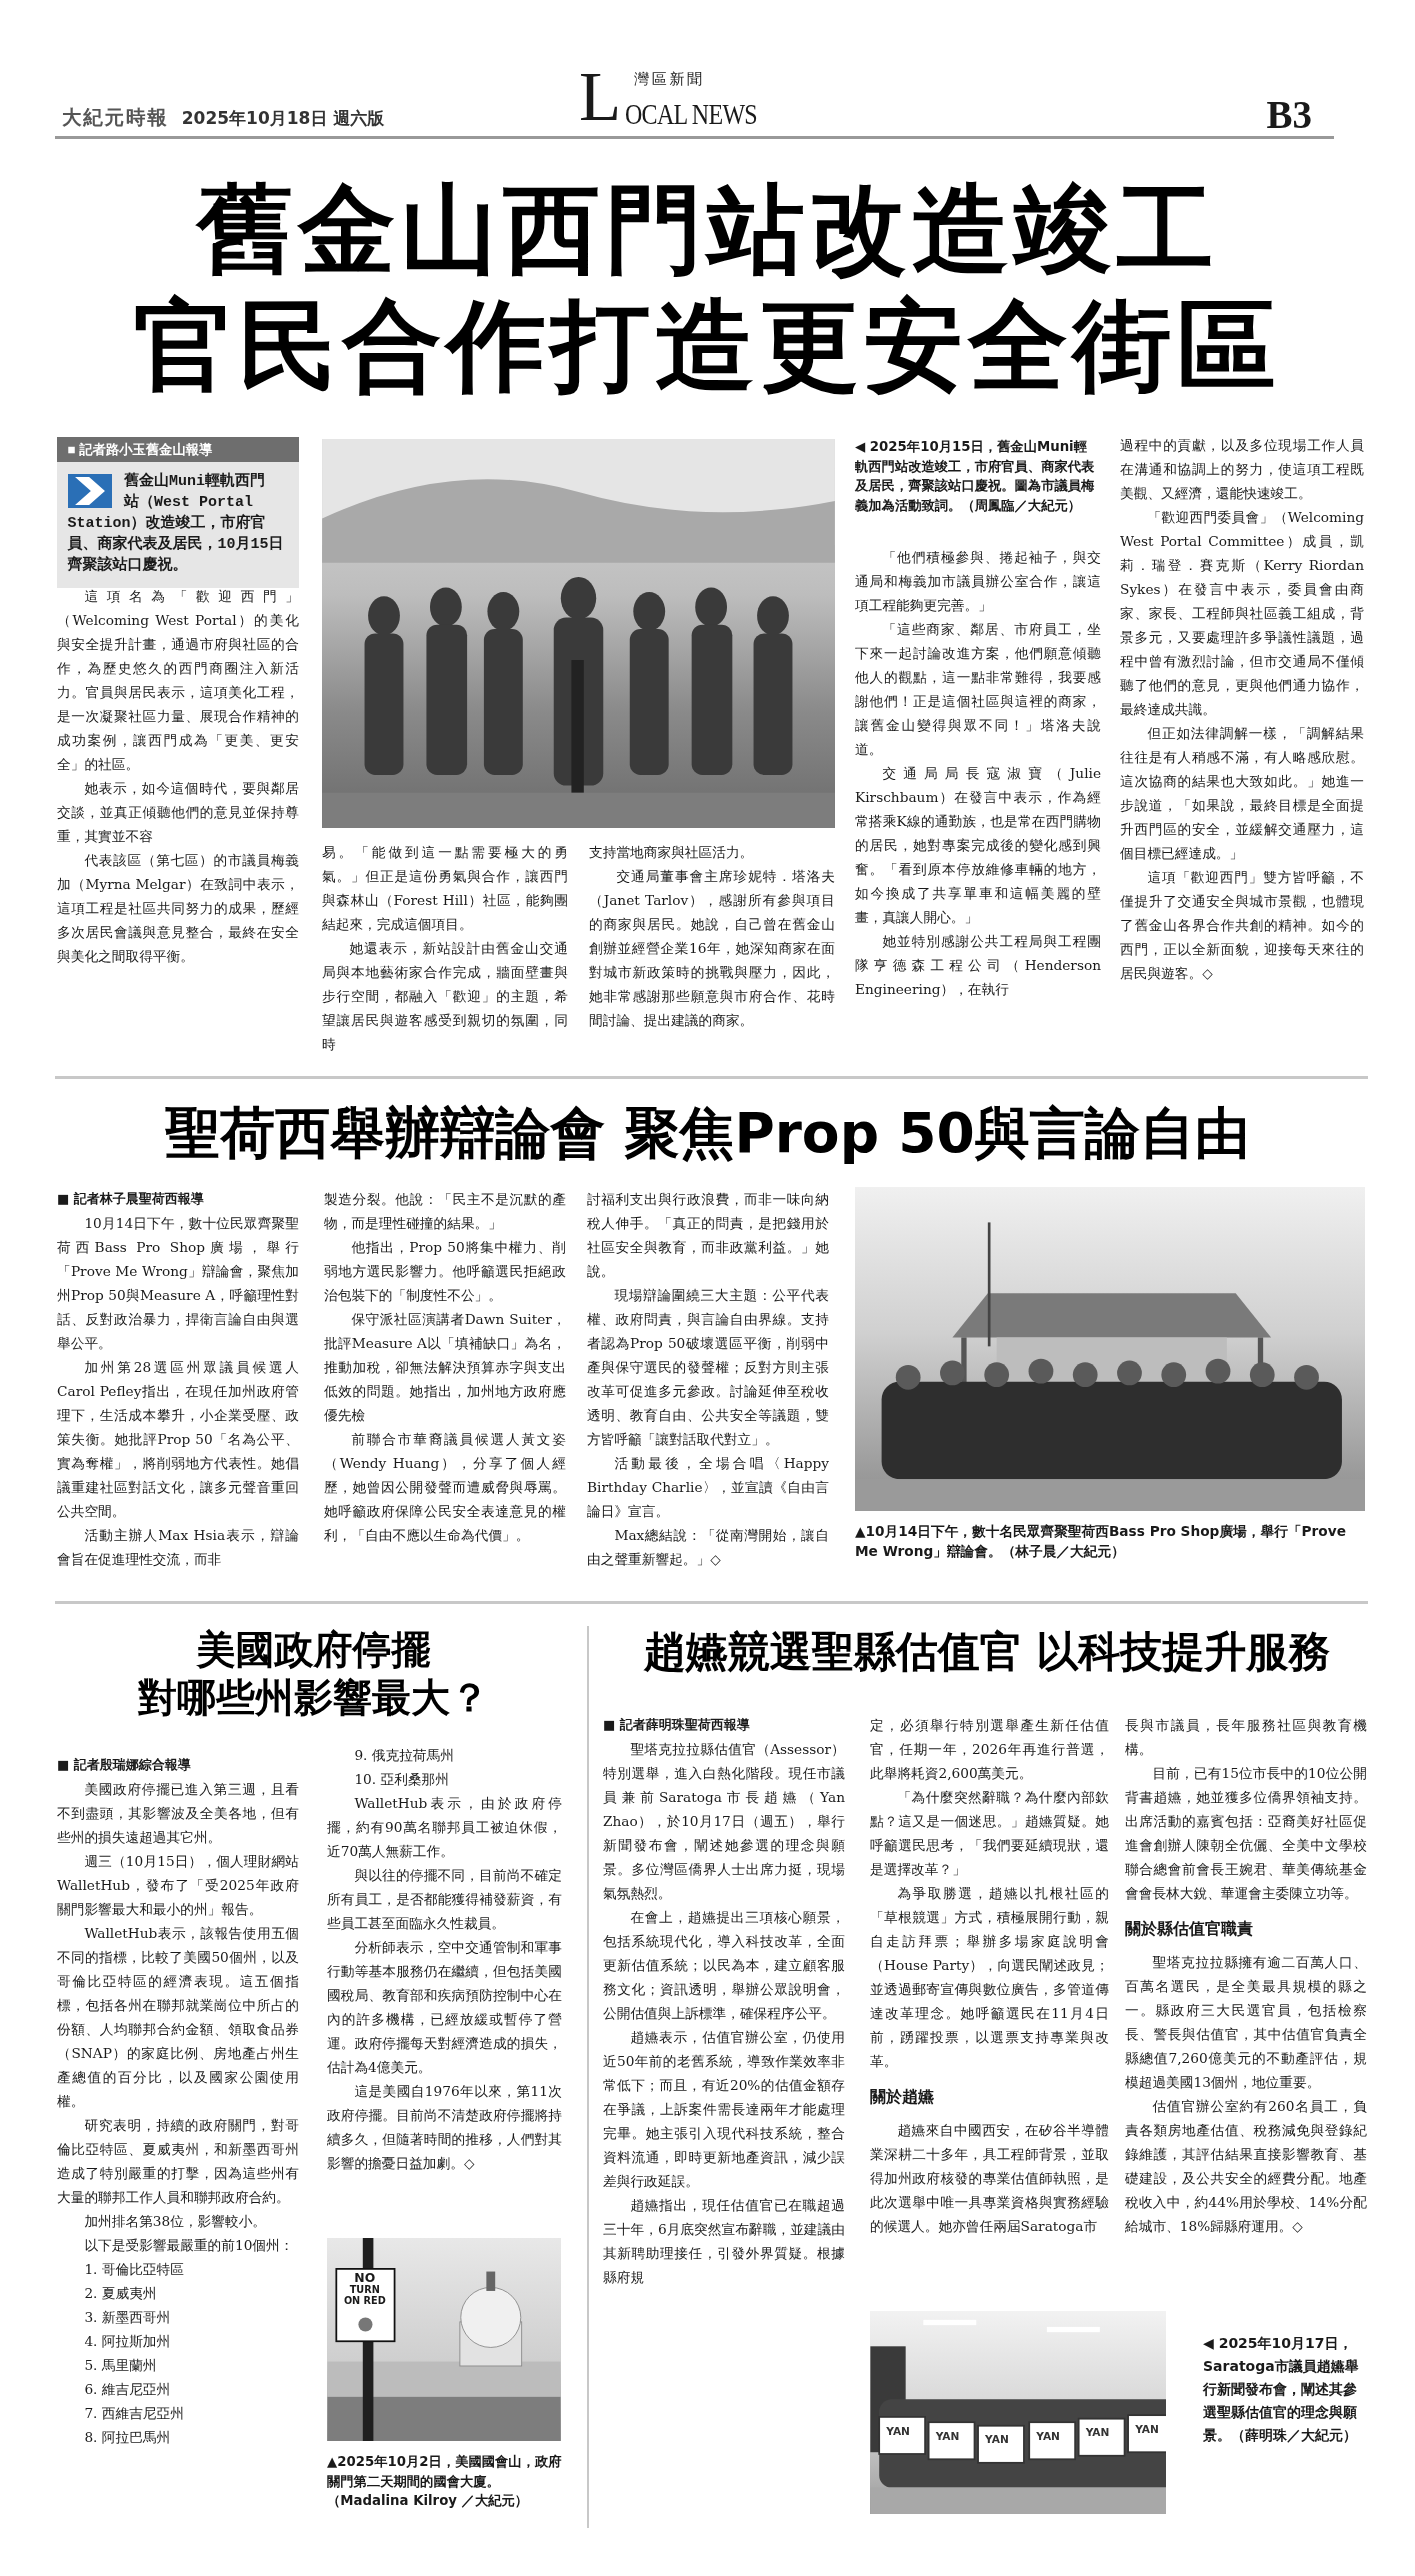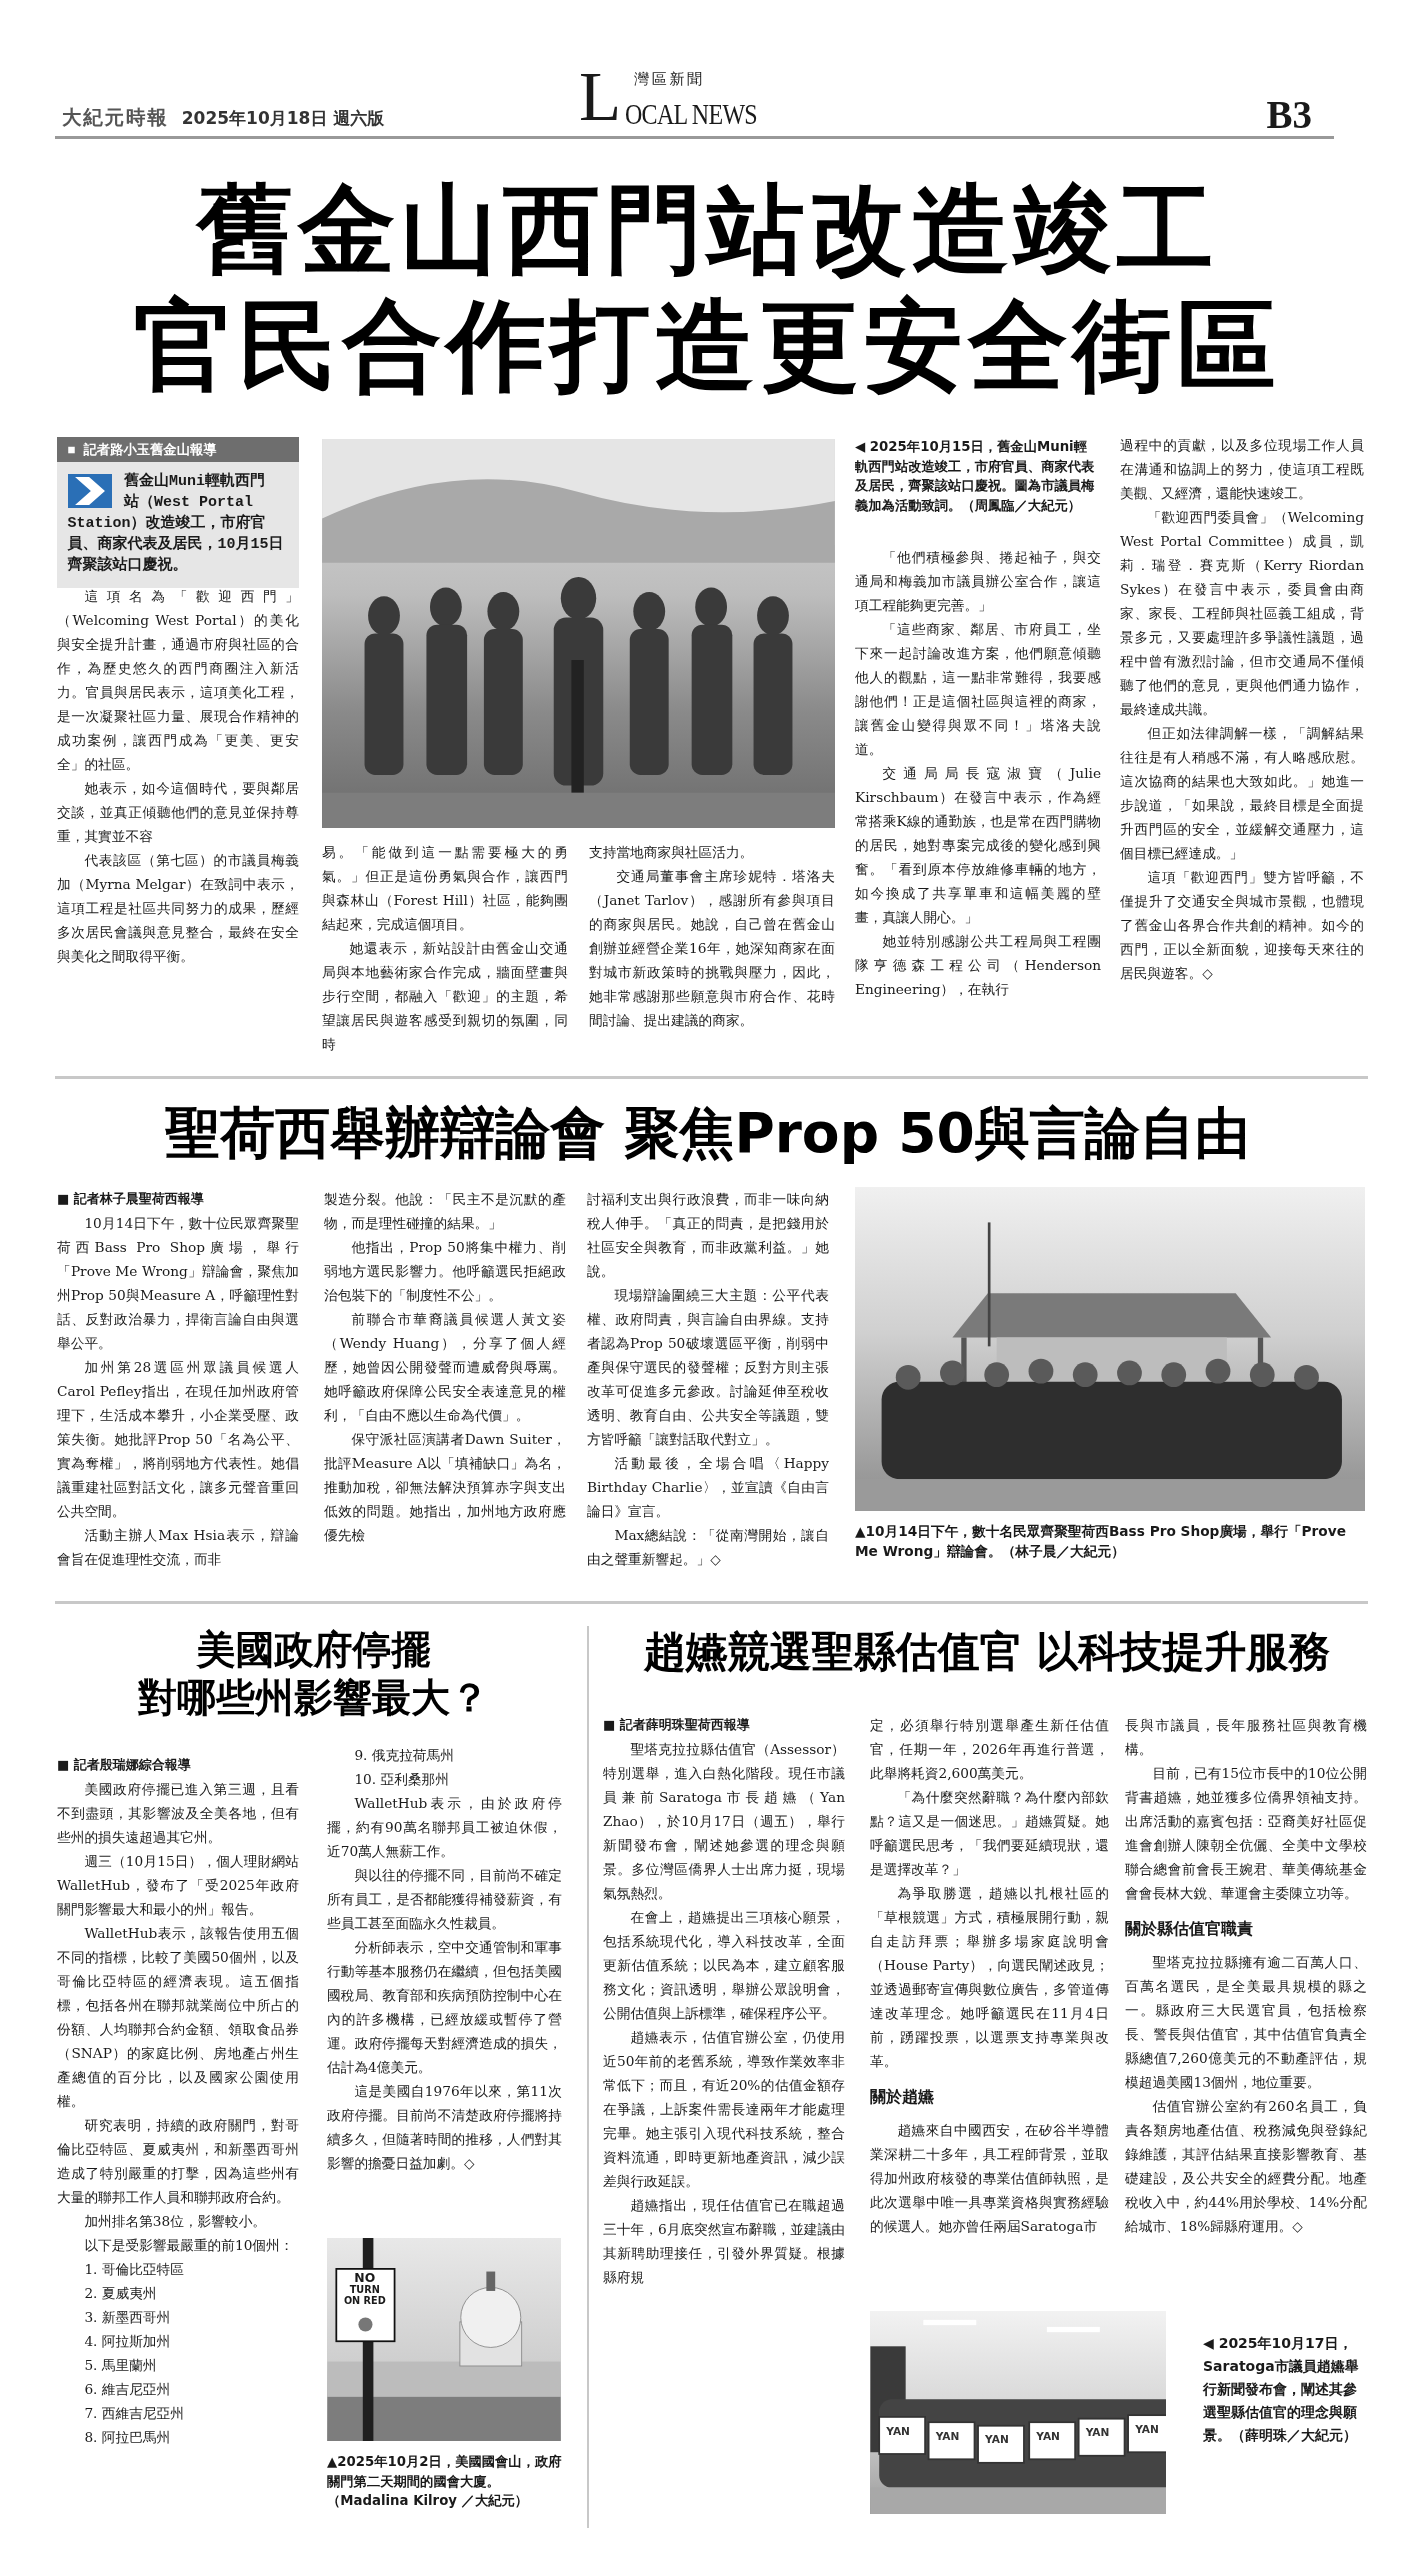--- a/index.html
+++ b/index.html
@@ -21,21 +21,21 @@
 
   
   .hl1 { left: 0; width: 1415px; text-align: center; font-family: "DejaVu Serif", serif; font-weight: bold; color: #000; letter-spacing: 5.3px; }
   .hl1.l1 { top: 166px; font-size: 97px; }
   .hl1.l2 { top: 281px; font-size: 99px; }
 
   .col-text { font-size: 13.7px; line-height: 24px; text-align: justify; }
   .col-text p { text-indent: 2em; }
   .sans { font-family: "DejaVu Sans", sans-serif; }
 
-  .byline-bar { background: #6e6e6e; color: #fff; font-family: Liberation Mono, monospace; font-weight: bold; font-size: 13.3px; padding: 3.5px 10.6px; }
+  .byline-bar { background: #6e6e6e; color: #fff; font-family: Liberation Sans, sans-serif; font-weight: bold; font-size: 13.3px; padding: 3.5px 10.6px; }
   .lead-box { background: #e6e6e6; padding: 8.8px 10.6px 12.4px; font-family: Liberation Mono, monospace; font-weight: bold; font-size: 15px; line-height: 21px; }
   .lead-arrow { float: left; width: 44px; height: 34px; margin: 3.5px 12.4px 1.8px 0; position: relative; background: #2a6fb6; }
   .lead-arrow svg { position: absolute; left: 0; top: 0; }
 
   .photo { background: #cfcfcf; overflow: hidden; position: absolute; }
   .caption { font-family: "DejaVu Sans", sans-serif; font-size: 13.3px; line-height: 19.5px; font-weight: bold; }
   .caption.reg { font-weight: normal; }
 
   .sec-rule { position: absolute; height: 2.7px; background: #c8c8c8; }
   .vrule { position: absolute; width: 1.8px; background: #c8c8c8; }
@@ -137,22 +137,22 @@
 
 <div class="abs col-text" style="left:57px; top:1187px; width:242px;">
   <div class="byline-plain">■ 記者林子晨聖荷西報導</div>
   <p>10月14日下午，數十位民眾齊聚聖荷西Bass Pro Shop廣場，舉行「Prove Me Wrong」辯論會，聚焦加州Prop 50與Measure A，呼籲理性對話、反對政治暴力，捍衛言論自由與選舉公平。</p>
   <p>加州第28選區州眾議員候選人Carol Pefley指出，在現任加州政府管理下，生活成本攀升，小企業受壓、政策失衡。她批評Prop 50「名為公平、實為奪權」，將削弱地方代表性。她倡議重建社區對話文化，讓多元聲音重回公共空間。</p>
   <p>活動主辦人Max Hsia表示，辯論會旨在促進理性交流，而非</p>
 </div>
 <div class="abs col-text" style="left:324px; top:1187px; width:242px;">
   <p style="text-indent:0">製造分裂。他說：「民主不是沉默的產物，而是理性碰撞的結果。」</p>
   <p>他指出，Prop 50將集中權力、削弱地方選民影響力。他呼籲選民拒絕政治包裝下的「制度性不公」。</p>
+  <p>保守派社區演講者Dawn Suiter，批評Measure A以「填補缺口」為名，推動加稅，卻無法解決預算赤字與支出低效的問題。她指出，加州地方政府應優先檢</p>
   <p>前聯合市華裔議員候選人黃文姿（Wendy Huang），分享了個人經歷，她曾因公開發聲而遭威脅與辱罵。她呼籲政府保障公民安全表達意見的權利，「自由不應以生命為代價」。</p>
-  <p>保守派社區演講者Dawn Suiter，批評Measure A以「填補缺口」為名，推動加稅，卻無法解決預算赤字與支出低效的問題。她指出，加州地方政府應優先檢</p>
 </div>
 <div class="abs col-text" style="left:587px; top:1187px; width:242px;">
   <p style="text-indent:0">討福利支出與行政浪費，而非一味向納稅人伸手。「真正的問責，是把錢用於社區安全與教育，而非政黨利益。」她說。</p>
   <p>現場辯論圍繞三大主題：公平代表權、政府問責，與言論自由界線。支持者認為Prop 50破壞選區平衡，削弱中產與保守選民的發聲權；反對方則主張改革可促進多元參政。討論延伸至稅收透明、教育自由、公共安全等議題，雙方皆呼籲「讓對話取代對立」。</p>
   <p>活動最後，全場合唱〈Happy Birthday Charlie〉，並宣讀《自由言論日》宣言。</p>
   <p>Max總結說：「從南灣開始，讓自由之聲重新響起。」◇</p>
 </div>
 
 <div class="photo" style="left:855px; top:1187px; width:510px; height:324px; background:linear-gradient(180deg,#f0f0f0 0%,#d0d0d0 45%,#8c8c8c 100%);">
   <svg width="510" height="324" viewBox="0 0 576 366">

